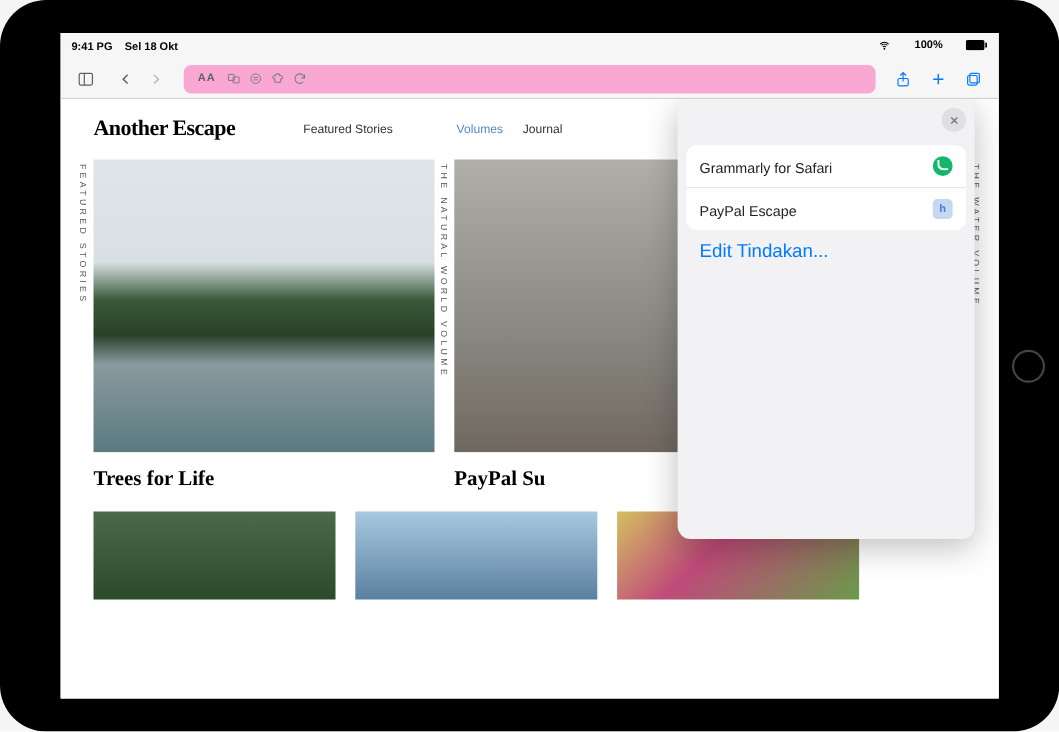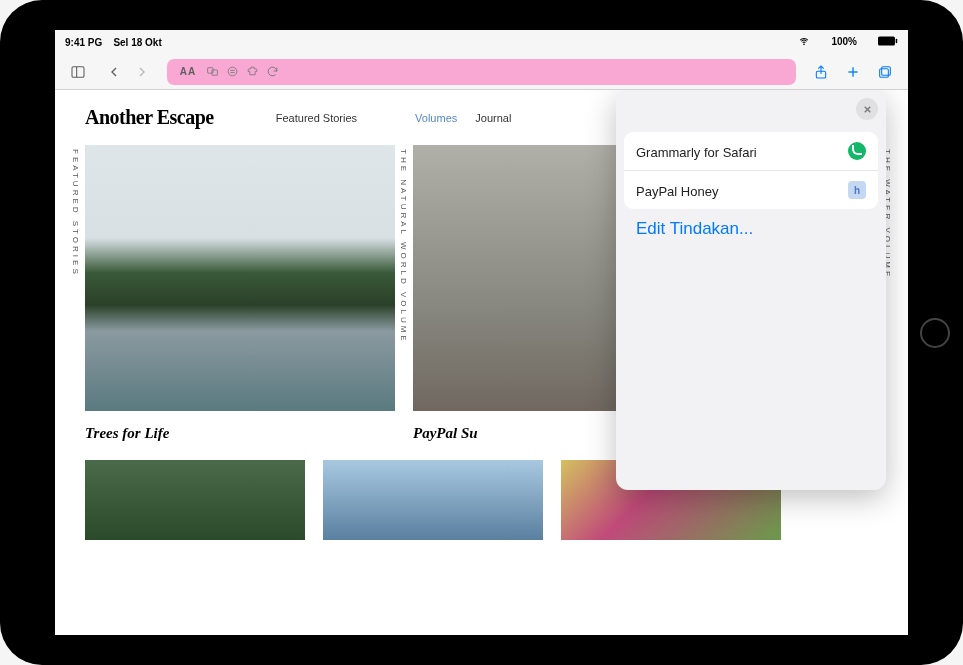--- a/index.html
+++ b/index.html
@@ -115,21 +115,21 @@
   background: linear-gradient(180deg, #dfe6ea 0%, #d8e0e4 35%, #3a5a3a 48%, #2a4028 60%, #8a9aa0 70%, #5a7a80 100%);
 }
 .story-2 .story-img {
   width: 310px; height: 266px;
   background: linear-gradient(180deg, #b0b0a8 0%, #888880 60%, #706860 100%);
 }
 .story-3 .story-img {
   width: 100px; height: 266px;
   background: linear-gradient(180deg, #d8d8d0 0%, #c0c0b8 100%);
 }
-.story-title { font-family: Georgia, serif; font-size: 15px; font-weight: 700; margin-top: 14px; font-style: italic; }
+.story-title { font-family: Georgia, serif; font-size: 19px; font-weight: 700; margin-top: 14px; }
 
 .thumb-row {
   display: flex;
   gap: 18px;
   padding: 18px 30px 0;
 }
 .thumb { width: 220px; height: 80px; }
 .thumb-1 { background: linear-gradient(180deg,#4a6a4a,#2a4a2a); }
 .thumb-2 { background: linear-gradient(180deg,#a8c8e0,#5a80a0); }
 .thumb-3 { background: linear-gradient(135deg,#d4c060 0%, #c04a7a 40%, #6a9a4a 100%); }
@@ -315,21 +315,21 @@
               <line x1="6" y1="6" x2="18" y2="18"></line>
               <line x1="18" y1="6" x2="6" y2="18"></line>
             </svg>
         </div>
         <div class="pop-list">
           <div class="pop-item">
             <span>Grammarly for Safari</span>
             <span class="pop-icon grammarly"></span>
           </div>
           <div class="pop-item">
-            <span>PayPal Honey</span>
+            <span>PayPal Escape</span>
             <span class="pop-icon honey">h</span>
           </div>
         </div>
         <div class="edit-link">Edit Tindakan...</div>
       </div>
 
     </div>
   </div>
 </div>
 

